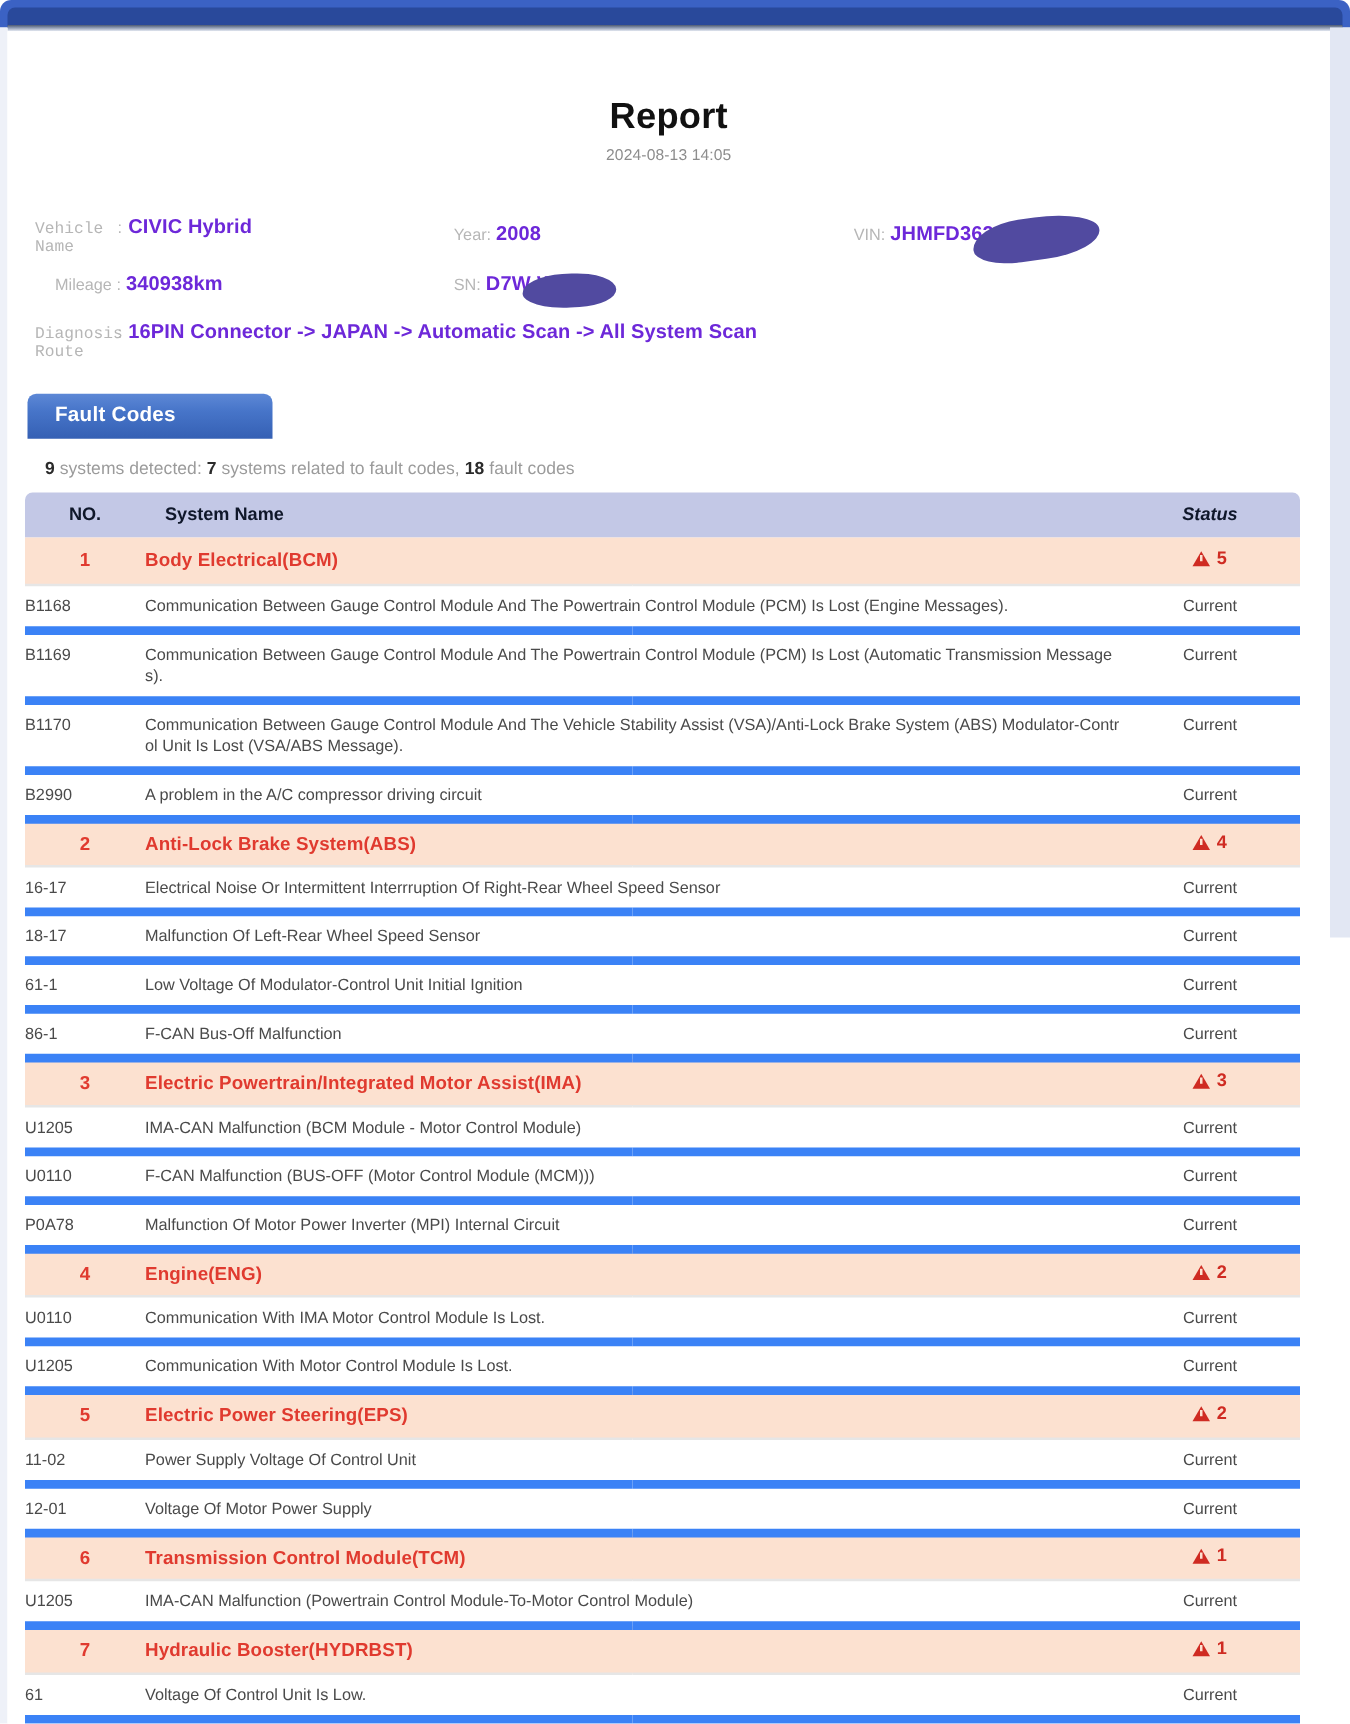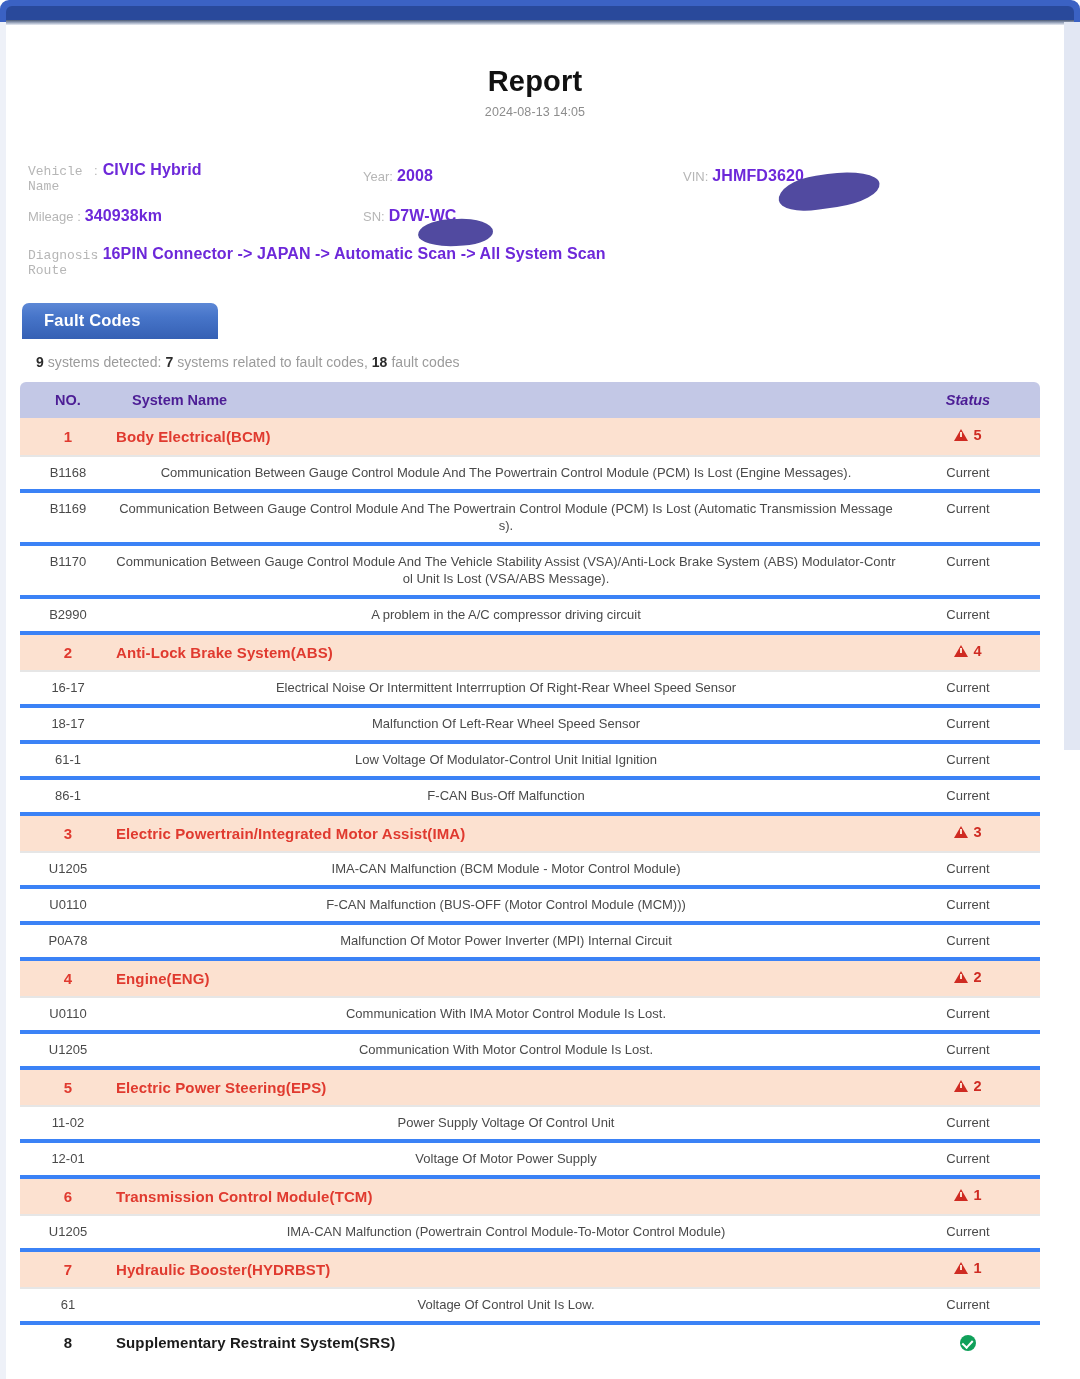--- a/index.html
+++ b/index.html
@@ -64,21 +64,21 @@
   }
 
   
   .sheet {
     position: absolute;
     top: 25px;
     left: 6px;
     width: 1058px;
     height: 1354px;
     background: #ffffff;
-    padding: 0 14px;
+    padding: 12px 14px;
   }
 
   
   .report-title {
     text-align: center;
     font-size: 29px;
     font-weight: bold;
     color: #111111;
     letter-spacing: .2px;
     padding-top: 42px;
@@ -171,21 +171,21 @@
 
   
   .tbl {
     margin-top: 12px;
     width: 1020px;
     border-collapse: collapse;
     table-layout: fixed;
   }
   .tbl th {
     background: #c3c8e6;
-    color: #4c1d95;
+    color: #0f172a;
     font-size: 14.5px;
     font-weight: bold;
     text-align: left;
     height: 36px;
     padding: 0;
     vertical-align: middle;
   }
   .th-no     { width: 96px;  text-align: center !important; }
   .th-name   { width: 780px; padding-left: 16px !important; }
   .th-status { width: 144px; text-align: center !important; font-style: italic; }
@@ -255,22 +255,21 @@
     border: solid #ffffff;
     border-width: 0 2px 2px 0;
     transform: rotate(43deg);
   }
 
   
   tr.dtc-row td {
     background: #ffffff;
     padding: 7px 0 8px 0;
     vertical-align: top;
-    border-bottom: 4px solid #3b82f6;
-    text-align: center;
+    border-bottom: 7px solid #3b82f6;
   }
   .dtc-code {
     padding-left: 130px;
     font-size: 13px;
     color: #4a4a4a;
     line-height: 17px;
   }
   .dtc-desc {
     padding-left: 16px;
     font-size: 13px;
@@ -320,21 +319,21 @@
             <span class="vi-label">Year:</span>
             <span class="vi-value">2008</span>
           </div>
           <div class="vi-cell" style="left:655px; top:14px;">
             <span class="vi-label">VIN:</span>
             <span class="vi-value">JHMFD3620</span>
           </div>
         </div>
 
         <div class="vi-row">
-          <div class="vi-cell" style="left:0px; top:14px;">
+          <div class="vi-cell" style="left:16px; top:14px;">
             <span class="vi-label">Mileage :</span>
             <span class="vi-value">340938km</span>
           </div>
           <div class="vi-cell" style="left:335px; top:14px;">
             <span class="vi-label">SN:</span>
             <span class="vi-value">D7W-WC</span>
           </div>
         </div>
 
         <div class="vi-row">

